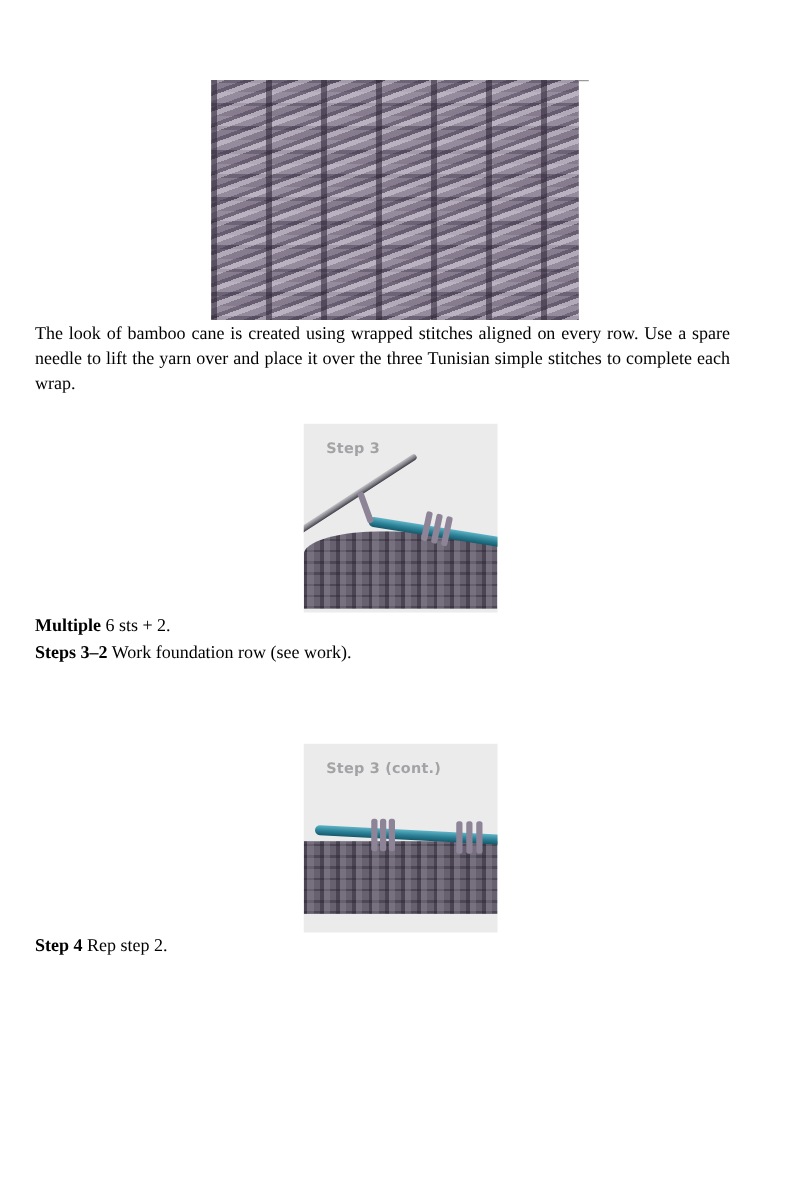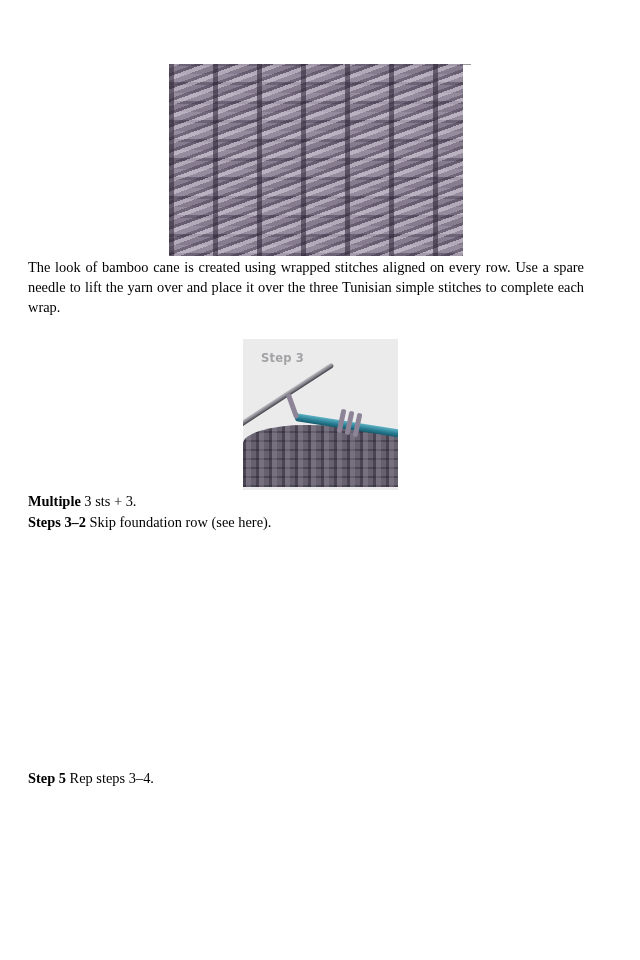--- a/index.html
+++ b/index.html
@@ -148,22 +148,33 @@
     <div class="fabric"></div>
     <div class="hook"></div>
     <div class="wrap-loop" style="left:96px; top:70px; height:24px; transform:rotate(12deg);"></div>
     <div class="wrap-loop" style="left:104px; top:72px; height:24px; transform:rotate(12deg);"></div>
     <div class="wrap-loop" style="left:112px; top:74px; height:24px; transform:rotate(12deg);"></div>
     <div class="needle"></div>
     <div class="wrap-loop" style="left:47px; top:54px; height:26px; transform:rotate(-20deg);"></div>
     <span class="photo-caption">Step 3</span>
   </div>
 
-  <p class="para multiple"><b>Multiple</b><span> 3 sts + 3.</span></p>
+  <p class="para multiple"><b>Multiple</b><span> 6 sts + 2.</span></p>
 
-  <p class="para steps12"><b>Steps 3–2</b><span> Skip foundation row (see here).</span></p>
+  <p class="para steps12"><b>Steps 3–2</b><span> Work foundation row (see work).</span></p>
 
 
+  <div class="step-photo photo2" role="img" aria-label="Teal Tunisian hook with completed wraps over groups of three stitches">
+    <div class="fabric"></div>
+    <div class="hook"></div>
+    <div class="wrap-loop" style="left:54px; top:60px; height:26px;"></div>
+    <div class="wrap-loop" style="left:61px; top:60px; height:26px;"></div>
+    <div class="wrap-loop" style="left:68px; top:60px; height:26px;"></div>
+    <div class="wrap-loop" style="left:122px; top:62px; height:26px;"></div>
+    <div class="wrap-loop" style="left:130px; top:62px; height:26px;"></div>
+    <div class="wrap-loop" style="left:138px; top:62px; height:26px;"></div>
+    <span class="photo-caption">Step 3 (cont.)</span>
+  </div>
 
+  <p class="para step4"><b>Step 4</b><span> Rep step 2.</span></p>
 
-  <p class="para step5"><b>Step 5</b><span> Rep steps 3–4.</span></p>
 
 </div>
 
 </body></html>

